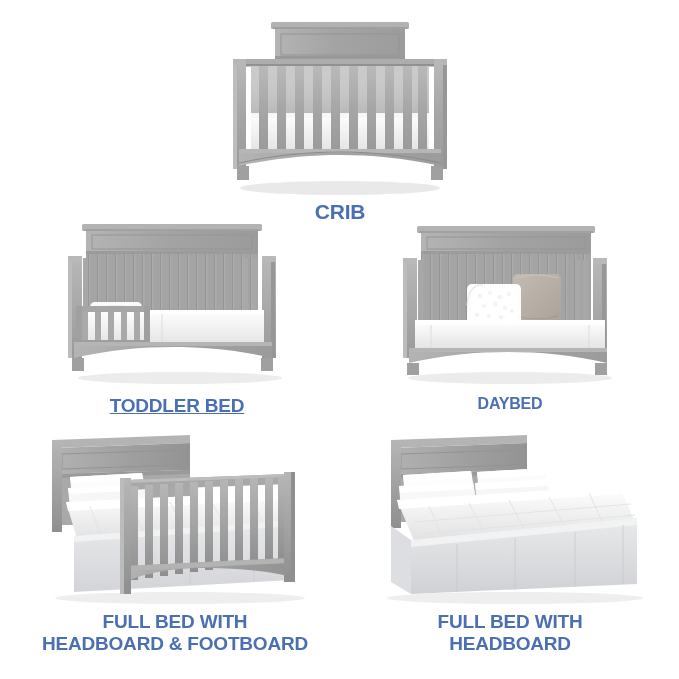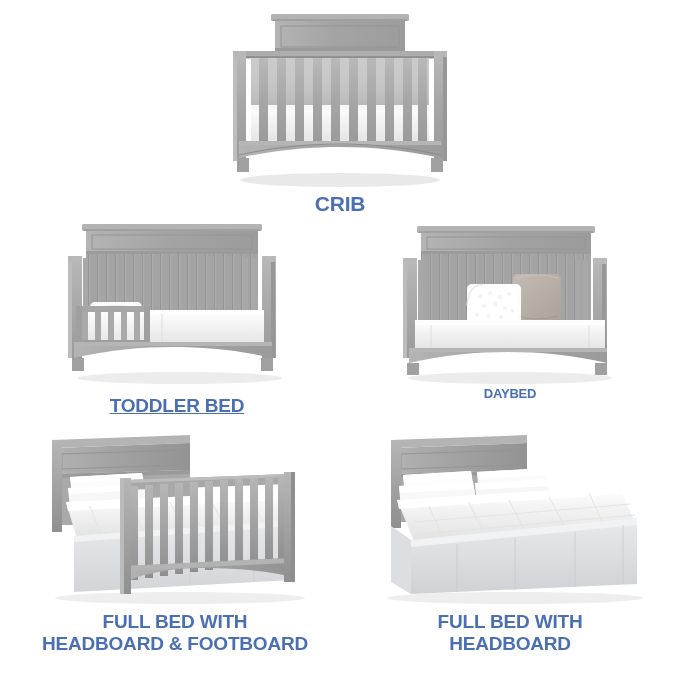--- a/index.html
+++ b/index.html
@@ -36,31 +36,31 @@
   .caption {
     color: #4a6fb3;
     font-weight: bold;
     text-align: center;
     line-height: 1.16;
     letter-spacing: -0.2px;
     white-space: pre-line;
   }
 
   
-  #cell-crib        { left: 215px; top: 10px;   width: 250px; }
+  #cell-crib        { left: 215px; top: 18px;   width: 250px; }
   #cell-crib .stage { height: 178px; }
   #cell-crib .caption { font-size: 21px; margin-top: 4px; }
 
   #cell-toddler        { left: 52px;  top: 216px; width: 250px; }
   #cell-toddler .stage { height: 170px; }
   #cell-toddler .caption { font-size: 19px; margin-top: 9px; text-decoration: underline; }
 
   #cell-daybed        { left: 385px; top: 216px; width: 250px; }
   #cell-daybed .stage { height: 170px; }
-  #cell-daybed .caption { font-size: 13px; }
+  #cell-daybed .caption { font-size: 16px; margin-top: 9px; }
 
   #cell-fullhf        { left: 30px;  top: 430px; width: 290px; }
   #cell-fullhf .stage { height: 175px; }
   #cell-fullhf .caption { font-size: 19px; margin-top: 6px; }
 
   #cell-fullh        { left: 365px; top: 430px; width: 290px; }
   #cell-fullh .stage { height: 175px; }
   #cell-fullh .caption { font-size: 19px; margin-top: 6px; }
 
   .art { position: absolute; inset: 0; }

